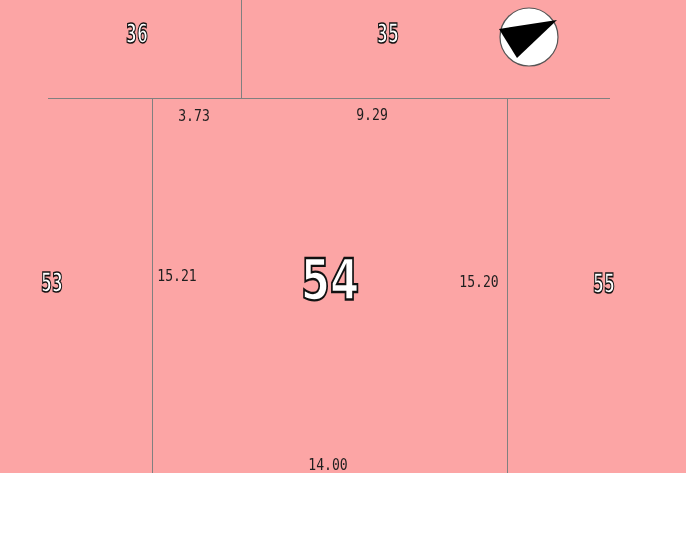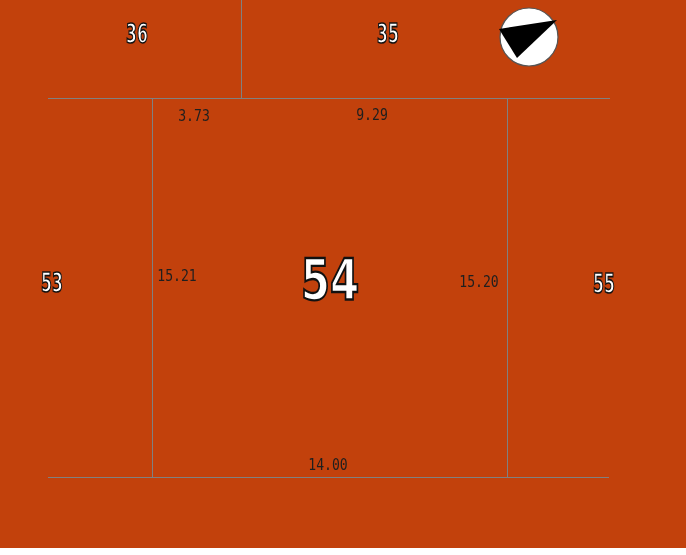--- a/index.html
+++ b/index.html
@@ -3,22 +3,22 @@
 <meta charset="utf-8">
 <style>
   html, body {
     margin: 0;
     padding: 0;
     background: #ffffff;
   }
   .canvas {
     position: relative;
     width: 686px;
-    height: 548px;
-    background: #c2410c;
+    height: 473px;
+    background: #fca5a5;
     overflow: hidden;
     font-family: "DejaVu Sans", sans-serif;
   }
   
   .line {
     position: absolute;
     background: #808080;
   }
   .hline { height: 1px; }
   .vline { width: 1px; }

